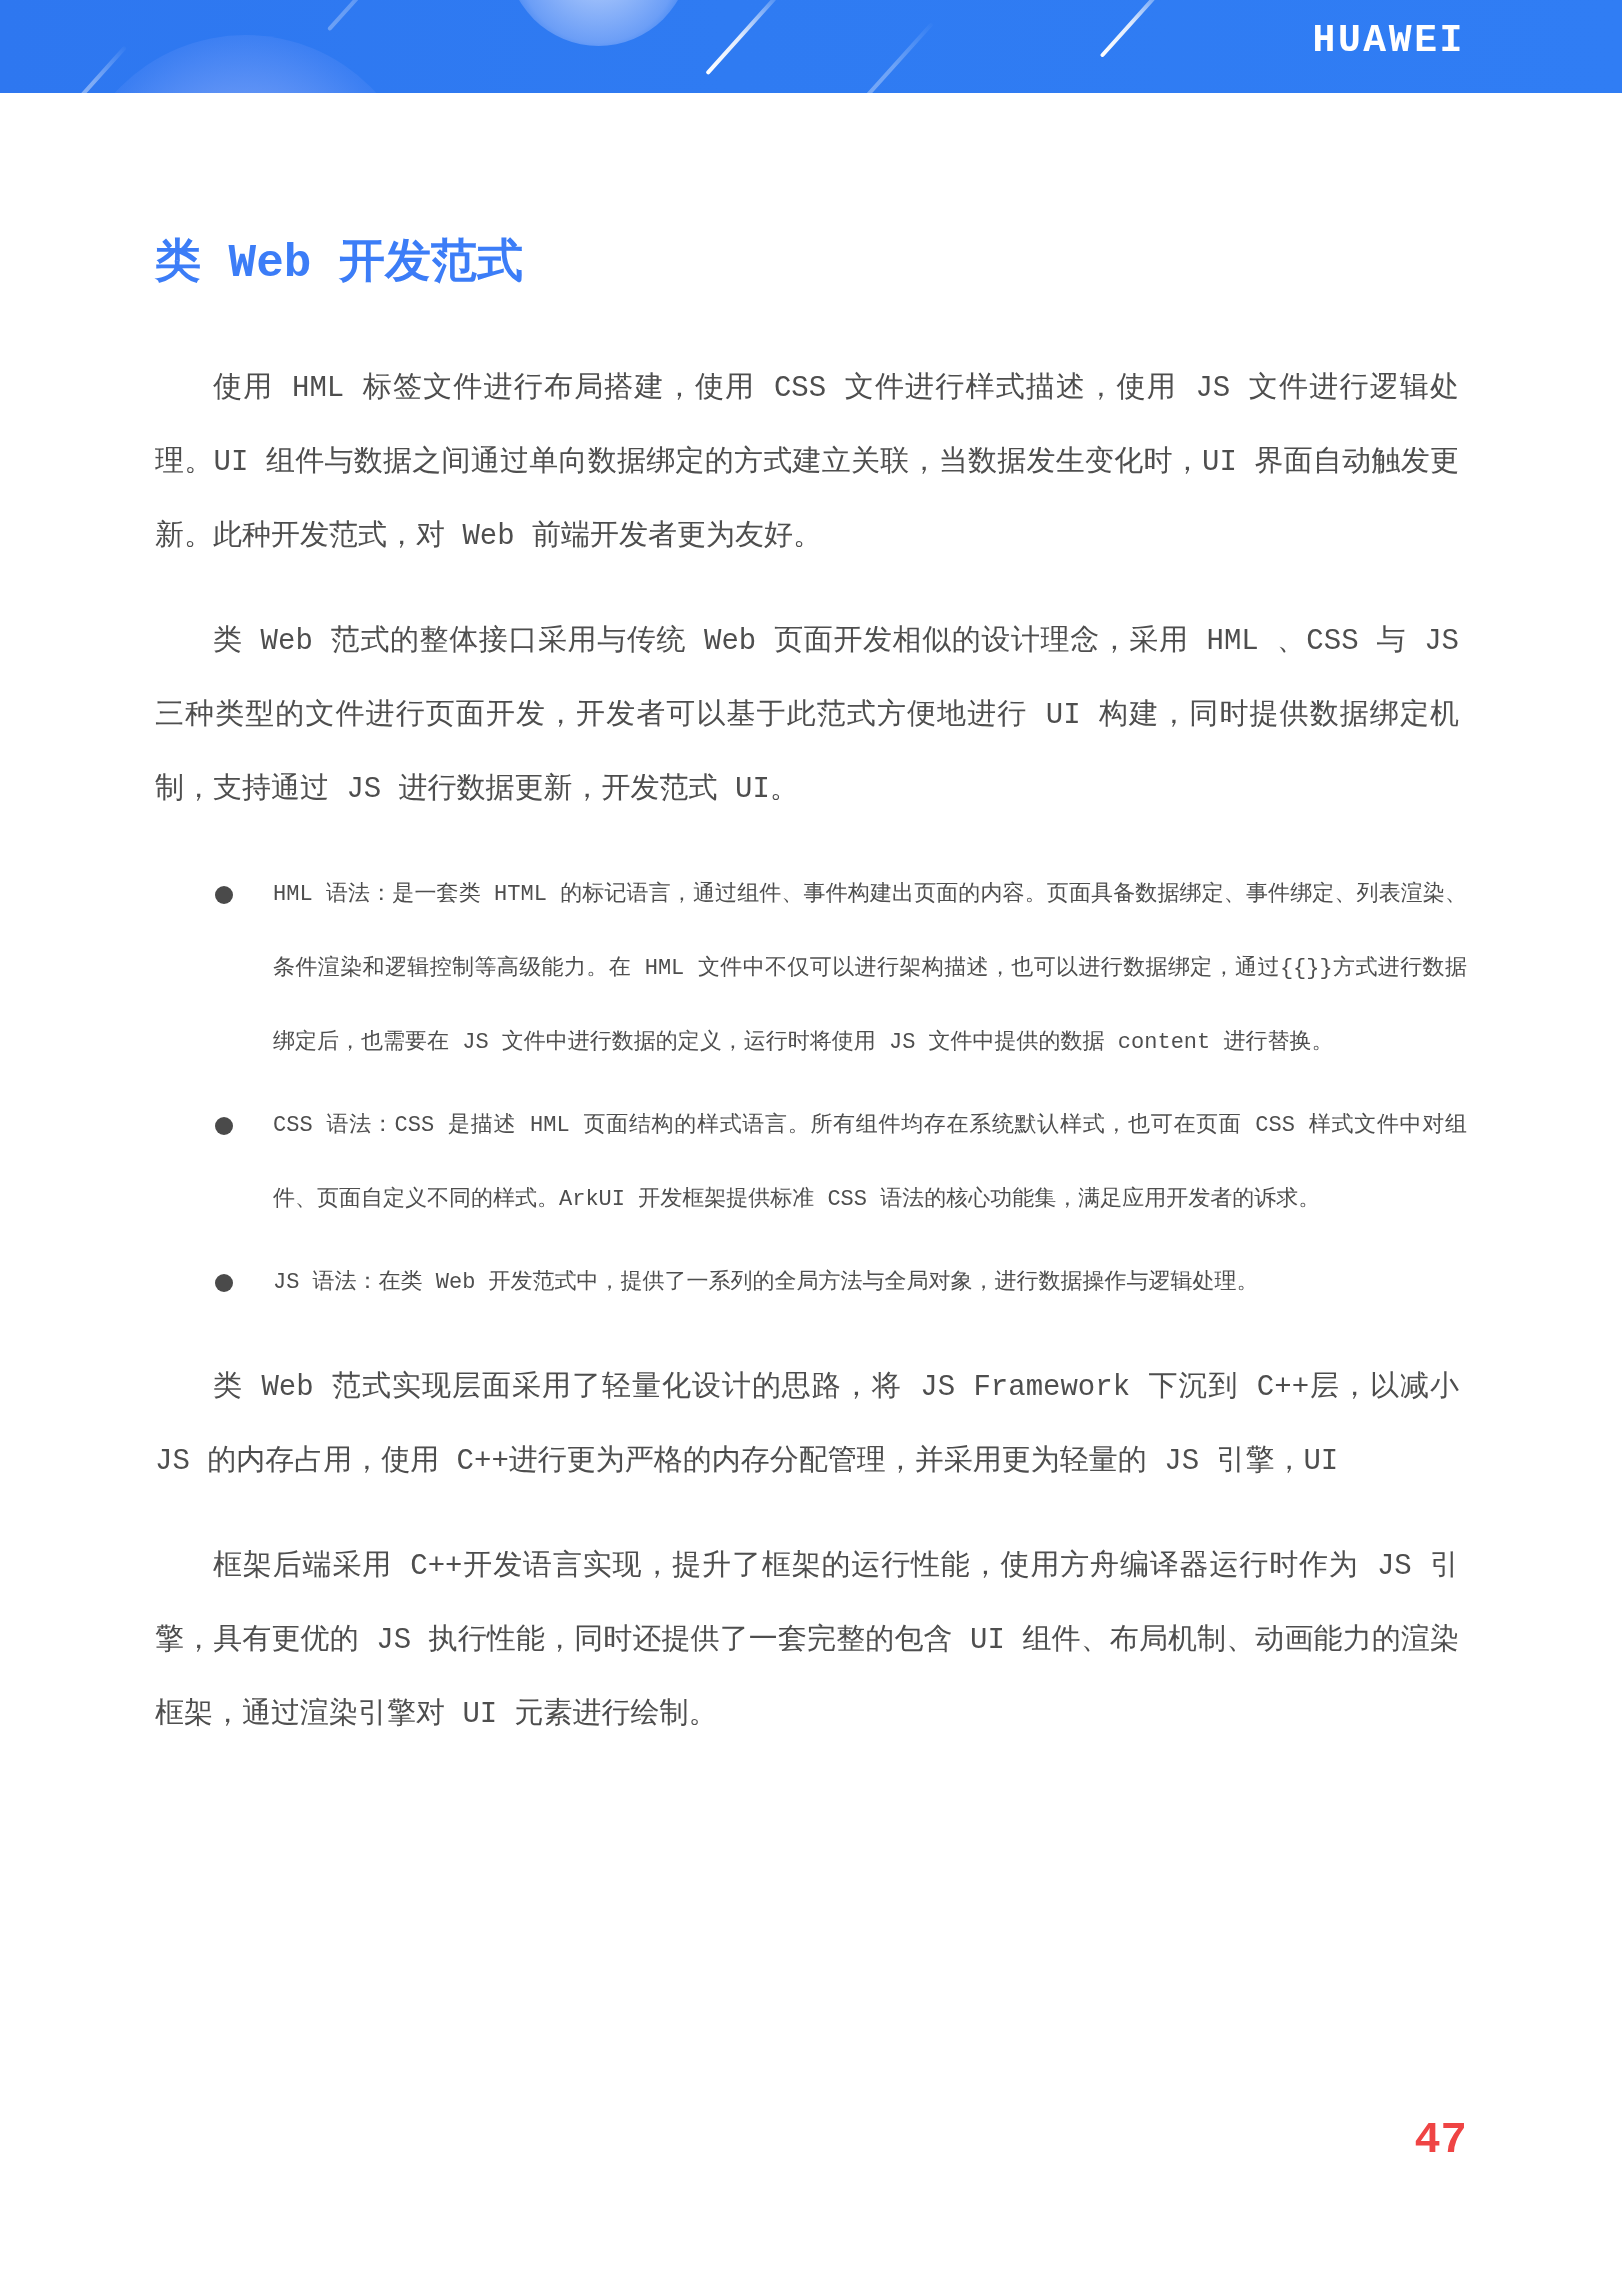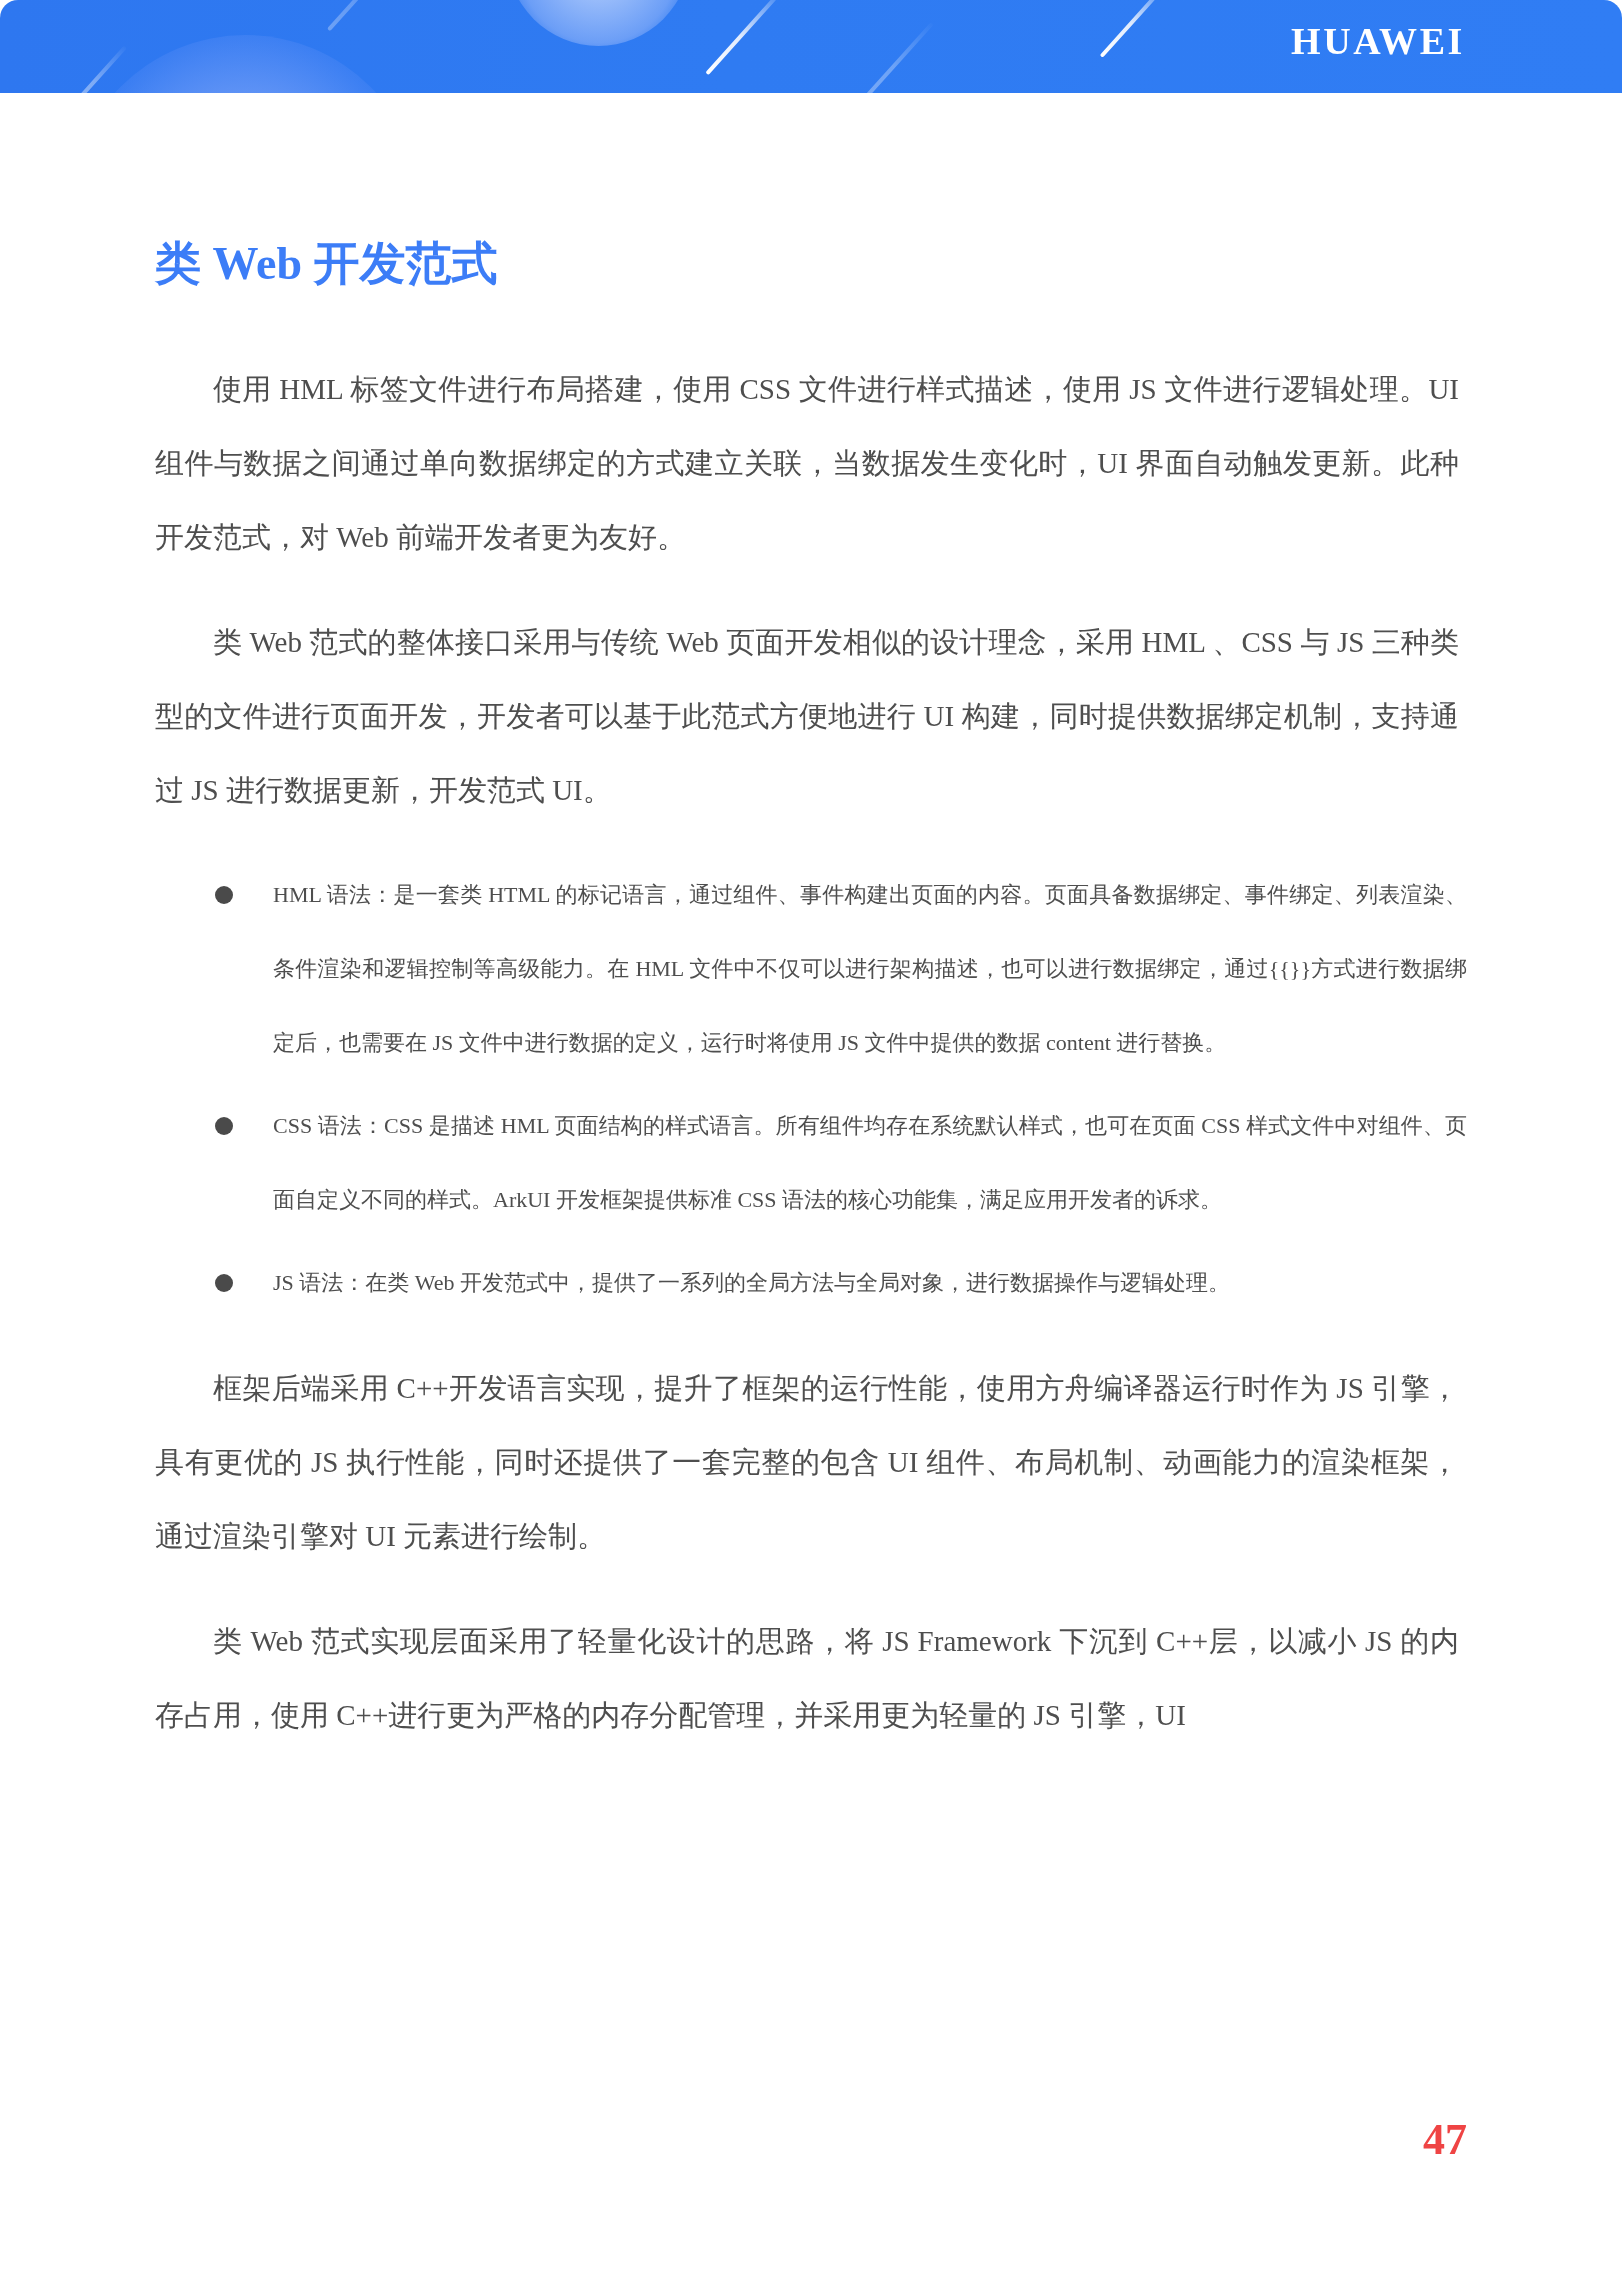--- a/index.html
+++ b/index.html
@@ -2,22 +2,21 @@
 <html style="font-size:10.5px"><head>
 <meta charset="utf-8">
 <style>
   html,body{margin:0;padding:0;background:#ffffff;}
   .page{
     position:relative;
     width:1622px;
     height:2295px;
     background:#ffffff;
     overflow:hidden;
-    font-family:Liberation Serif, serif;
-    border-radius:18px;
+    font-family:Liberation Mono, monospace;
   }
 
   
   .banner{
     position:absolute;
     left:0; top:0;
     width:1622px; height:93px;
     background:linear-gradient(90deg,#2e77f0 0%,#2f7bf2 45%,#307df4 100%);
     overflow:hidden;
   }
@@ -139,21 +138,21 @@
       <li class="bullet-item">
         <span class="bullet-dot"></span>
         <span>CSS 语法：CSS 是描述 HML 页面结构的样式语言。所有组件均存在系统默认样式，也可在页面 CSS 样式文件中对组件、页面自定义不同的样式。ArkUI 开发框架提供标准 CSS 语法的核心功能集，满足应用开发者的诉求。</span>
       </li>
       <li class="bullet-item">
         <span class="bullet-dot"></span>
         <span>JS 语法：在类 Web 开发范式中，提供了一系列的全局方法与全局对象，进行数据操作与逻辑处理。</span>
       </li>
     </ul>
 
+    <p class="body-paragraph">类 Web 范式实现层面采用了轻量化设计的思路，将 JS Framework 下沉到 C++层，以减小 JS 的内存占用，使用 C++进行更为严格的内存分配管理，并采用更为轻量的 JS 引擎，UI</p>
     <p class="body-paragraph">框架后端采用 C++开发语言实现，提升了框架的运行性能，使用方舟编译器运行时作为 JS 引擎，具有更优的 JS 执行性能，同时还提供了一套完整的包含 UI 组件、布局机制、动画能力的渲染框架，通过渲染引擎对 UI 元素进行绘制。</p>
-    <p class="body-paragraph">类 Web 范式实现层面采用了轻量化设计的思路，将 JS Framework 下沉到 C++层，以减小 JS 的内存占用，使用 C++进行更为严格的内存分配管理，并采用更为轻量的 JS 引擎，UI</p>
 
   </main>
 
   <div class="page-number">47</div>
 
 </div>
 
 
 </body></html>

